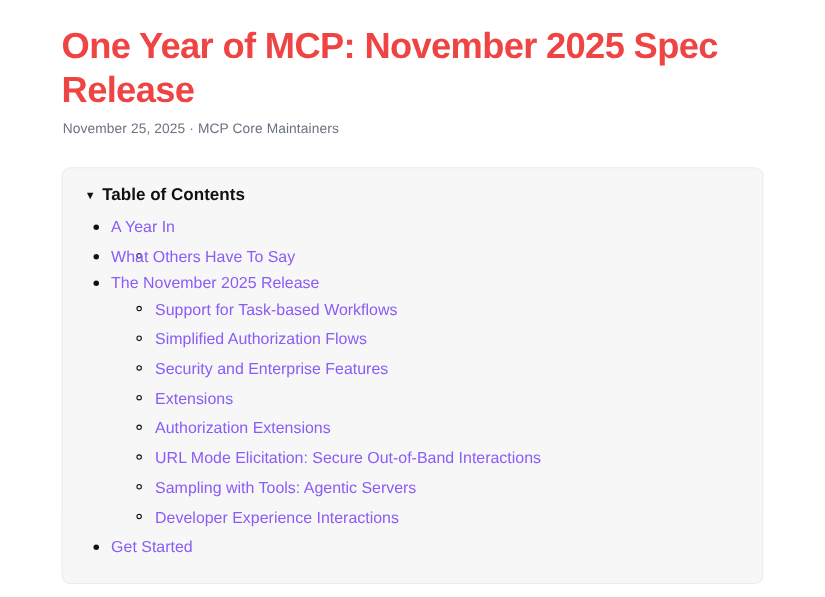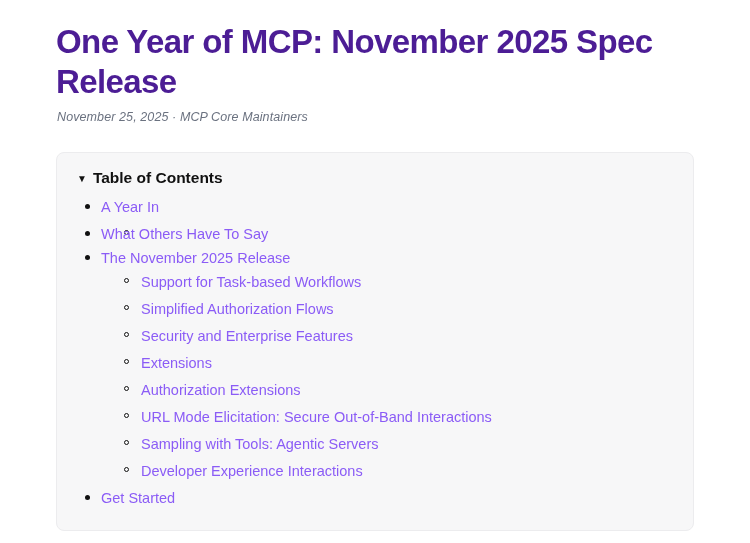--- a/index.html
+++ b/index.html
@@ -16,30 +16,29 @@
   }
   .page {
     padding: 22px 56px 0 56px;
     box-sizing: border-box;
   }
   .article-title {
     font-size: 33px;
     line-height: 40px;
     font-weight: bold;
     letter-spacing: -0.6px;
-    color: #4c1d95;
+    color: #ef4444;
     margin: 0 0 4px 0;
     max-width: 600px;
   }
   .byline {
     font-size: 12.5px;
     color: #6b7280;
     margin: 8px 0 0 1px;
     letter-spacing: 0.1px;
-    font-style: italic;
   }
   .toc {
     margin-top: 28px;
     background: #f7f7f8;
     border: 1px solid #ececee;
     border-radius: 8px;
     padding: 14px 18px 18px 18px;
     box-sizing: border-box;
   }
   .toc-header {

